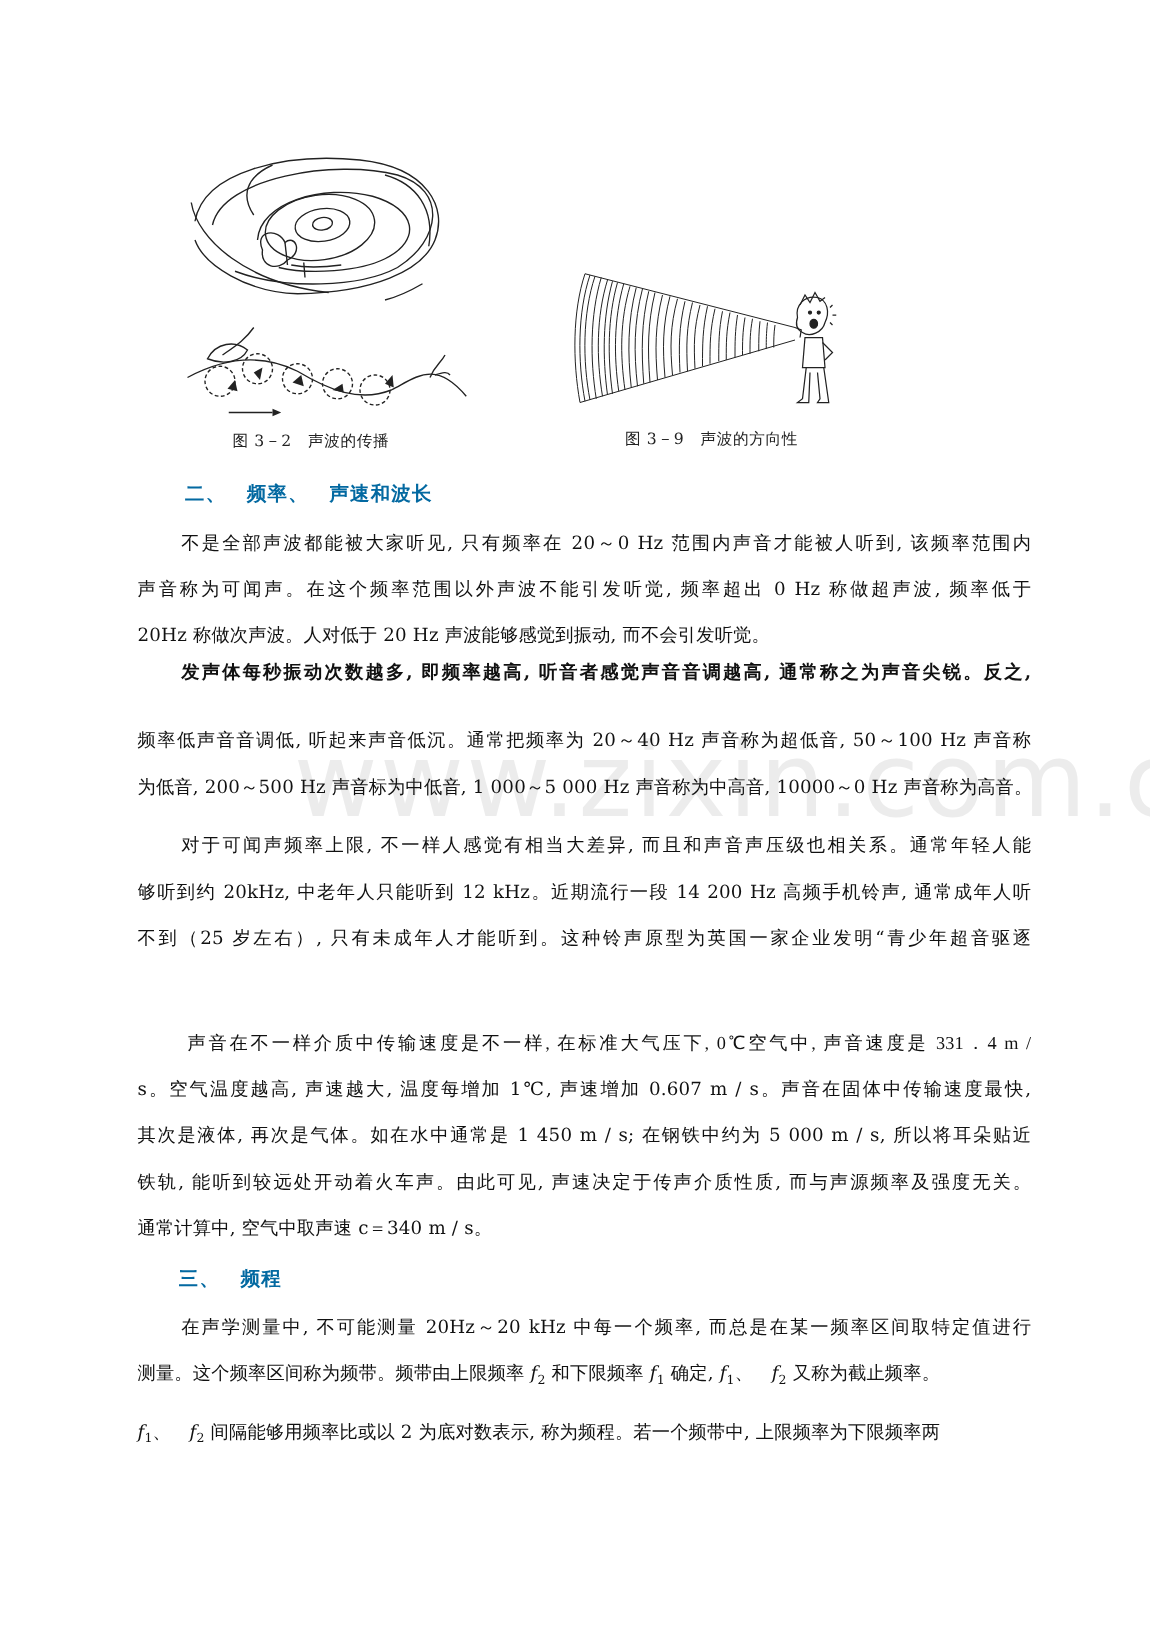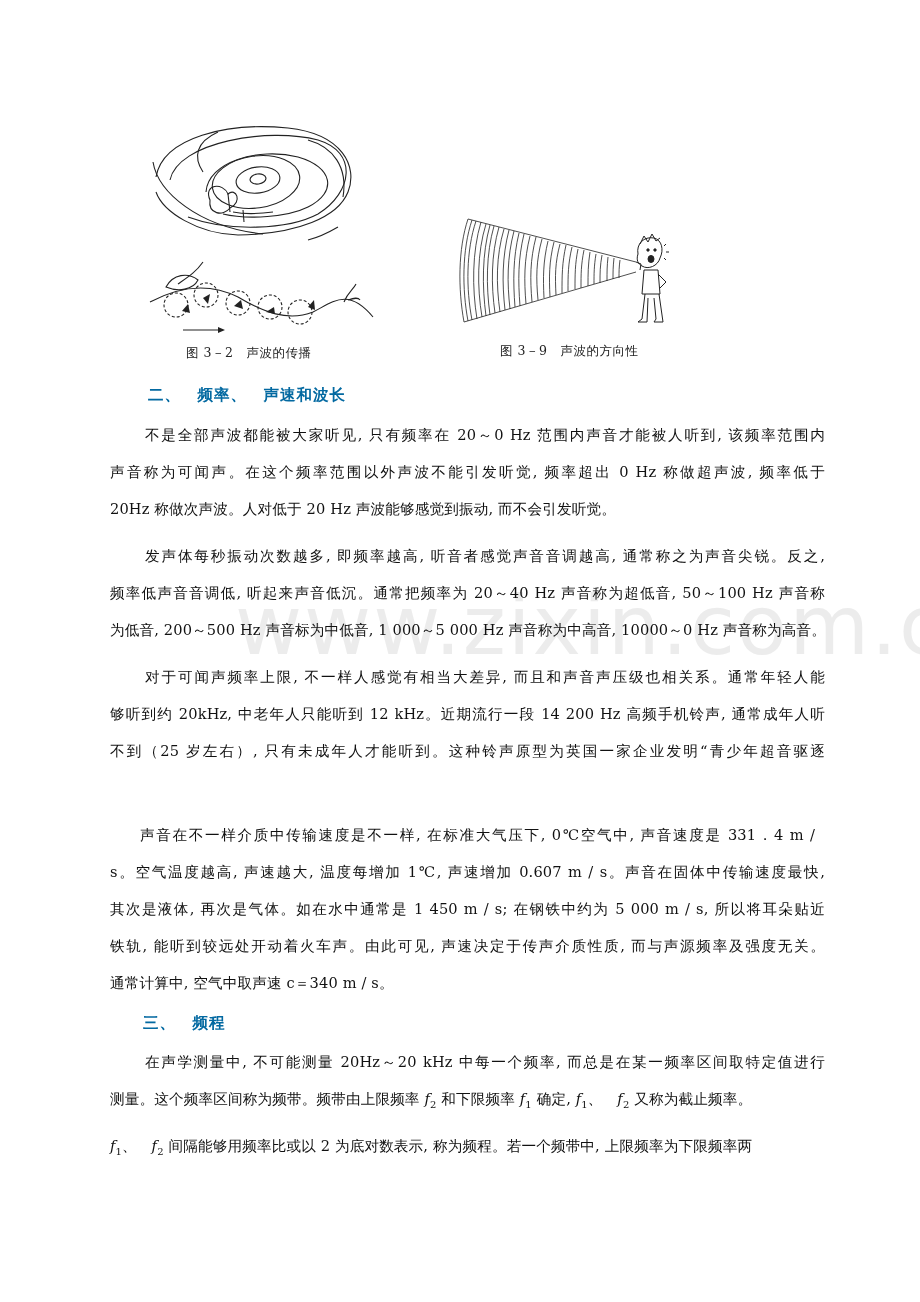--- a/index.html
+++ b/index.html
@@ -136,29 +136,29 @@
   <div class="caption" style="left:500px; top:343px;">图 3－9　声波的方向性</div>
 
   <div class="watermark">www.zixin.com.cn</div>
 
   <div class="heading" style="left:148px; top:385px;">二、　频率、　声速和波长</div>
 
   <div class="line indent justify" style="top:425px;">不是全部声波都能被大家听见, 只有频率在 20～0 Hz 范围内声音才能被人听到, 该频率范围内</div>
   <div class="line justify" style="top:462px;">声音称为可闻声。在这个频率范围以外声波不能引发听觉, 频率超出 0 Hz 称做超声波, 频率低于</div>
   <div class="line" style="top:499px;">20Hz 称做次声波。人对低于 20 Hz 声波能够感觉到振动, 而不会引发听觉。</div>
 
-  <div class="line indent justify" style="top:546px;">发声体每秒振动次数越多, 即频率越高, 听音者感觉声音音调越高, 通常称之为声音尖锐。反之,</div>
+  <div class="line indent justify" style="top:528px;font-weight:bold;">发声体每秒振动次数越多, 即频率越高, 听音者感觉声音音调越高, 通常称之为声音尖锐。反之,</div>
   <div class="line justify" style="top:583px;">频率低声音音调低, 听起来声音低沉。通常把频率为 20～40 Hz 声音称为超低音, 50～100 Hz 声音称</div>
   <div class="line justify" style="top:620px;">为低音, 200～500 Hz 声音标为中低音, 1 000～5 000 Hz 声音称为中高音, 10000～0 Hz 声音称为高音。</div>
 
   <div class="line indent justify" style="top:667px;">对于可闻声频率上限, 不一样人感觉有相当大差异, 而且和声音声压级也相关系。通常年轻人能</div>
   <div class="line justify" style="top:704px;">够听到约 20kHz, 中老年人只能听到 12 kHz。近期流行一段 14 200 Hz 高频手机铃声, 通常成年人听</div>
   <div class="line justify" style="top:741px;">不到（25 岁左右）, 只有未成年人才能听到。这种铃声原型为英国一家企业发明“青少年超音驱逐</div>
 
-  <div class="line indent justify" style="top:825px; left:140px; width:675px;">声音在不一样介质中传输速度是不一样, 在标准大气压下, 0℃空气中, 声音速度是 331．4 m /</div>
+  <div class="line indent justify" style="top:825px; left:150px; width:675px;font-family:Liberation Serif, serif;">声音在不一样介质中传输速度是不一样, 在标准大气压下, 0℃空气中, 声音速度是 331．4 m /</div>
   <div class="line justify" style="top:862px;">s。空气温度越高, 声速越大, 温度每增加 1℃, 声速增加 0.607 m / s。声音在固体中传输速度最快,</div>
   <div class="line justify" style="top:899px;">其次是液体, 再次是气体。如在水中通常是 1 450 m / s; 在钢铁中约为 5 000 m / s, 所以将耳朵贴近</div>
   <div class="line justify" style="top:936px;">铁轨, 能听到较远处开动着火车声。由此可见, 声速决定于传声介质性质, 而与声源频率及强度无关。</div>
   <div class="line" style="top:973px;">通常计算中, 空气中取声速 c＝340 m / s。</div>
 
   <div class="heading" style="left:143px; top:1013px;">三、　频程</div>
 
   <div class="line indent justify" style="top:1052px;">在声学测量中, 不可能测量 20Hz～20 kHz 中每一个频率, 而总是在某一频率区间取特定值进行</div>
 
   <div class="line" style="top:1089px;">

